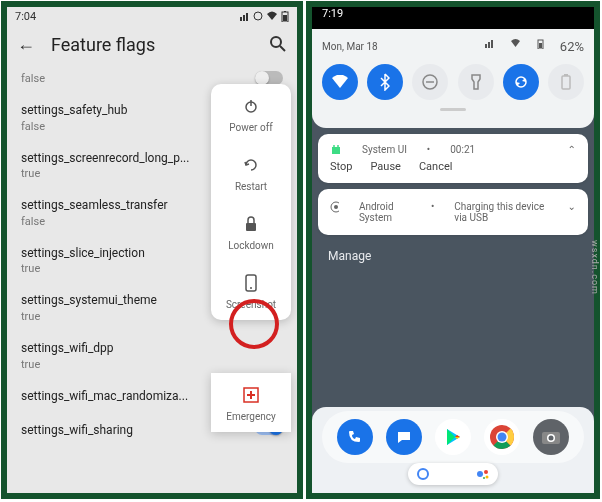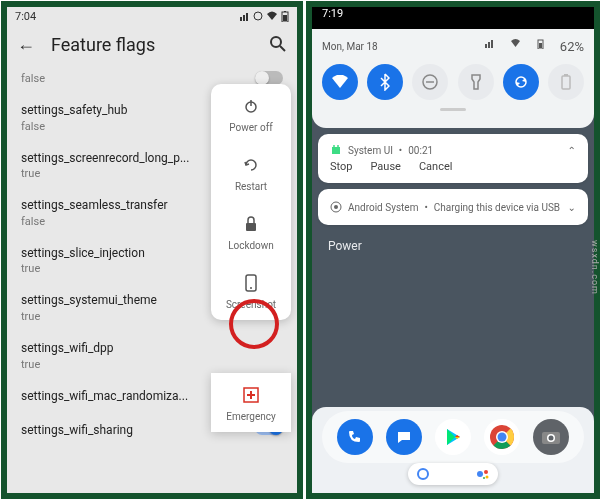--- a/index.html
+++ b/index.html
@@ -39,21 +39,21 @@
 .pr-status{height:22px;background:#000;color:#fff;font-size:11px;display:flex;align-items:flex-start;padding:0 10px;justify-content:space-between}
 .pr-shade{background:#f1f3f4;border-radius:0 0 14px 14px;padding:10px 10px 17px}
 .pr-date{font-size:10px;color:#555;display:flex;justify-content:space-between;align-items:center;margin-bottom:10px}
 .pr-date-icons{display:flex;gap:16px;font-size:13px}
 .pr-qs{display:flex;gap:8px;margin-bottom:8px;justify-content:space-between}
 .qs{width:36px;height:36px;border-radius:50%;display:flex;align-items:center;justify-content:center;color:#fff}
 .qs.on{background:#1a73e8}
 .qs.off{background:#e8eaed;color:#888}
 .pr-handle{width:26px;height:3px;background:#ccc;border-radius:2px;margin:2px auto 0}
 .pr-notif{background:#fff;border-radius:10px;margin:6px;padding:10px 12px;font-size:11px;color:#333;box-shadow:0 1px 3px rgba(0,0,0,.1)}
-.pr-notif-hdr{display:flex;align-items:center;gap:6px;font-size:10px;color:#666;margin-bottom:4px}
+.pr-notif-hdr{display:flex;gap:20px;font-size:10px;color:#666;margin-bottom:4px}
 .pr-notif-title{font-size:12px;font-weight:500;color:#222;margin-bottom:8px}
 .pr-notif-actions{display:flex;gap:18px;font-size:11px;color:#444}
 .pr-manage{color:#e8eaed;font-size:12px;padding:8px 16px}
 .pr-nav{position:absolute;bottom:0;left:0;right:0;height:86px;background:#eef1f4;border-radius:14px 14px 0 0}
 .pr-dock{position:absolute;bottom:30px;left:10px;right:10px;height:52px;background:rgba(255,255,255,.55);border-radius:26px;display:flex;align-items:center;justify-content:space-around;padding:0 8px}
 .dock-icon{width:36px;height:36px;border-radius:50%}
 .pr-pill{position:absolute;bottom:8px;left:50%;transform:translateX(-50%);width:90px;height:22px;background:#fff;border-radius:12px;display:flex;align-items:center;justify-content:space-between;padding:0 8px;box-shadow:0 1px 4px rgba(0,0,0,.2)}
 
 .watermark{position:absolute;right:2px;top:240px;font-size:9px;color:#aaa;writing-mode:vertical-rl;letter-spacing:1px}
 
@@ -278,21 +278,21 @@
               <circle cx="6" cy="6" r="5" fill="none" stroke="#666"></circle>
               <circle cx="6" cy="6" r="2" fill="#666"></circle>
             </svg>
       <span>Android System</span>
       <span>•</span>
       <span>Charging this device via USB</span>
       <span style="margin-left:auto">⌄</span>
     </div>
   </div>
 
-  <div class="pr-manage">Power</div>
+  <div class="pr-manage">Manage</div>
 
   <div class="pr-nav">
     <div class="pr-dock">
       <div class="dock-icon" style="background:#1a73e8;display:flex;align-items:center;justify-content:center">
               <svg width="18" height="18">
                 <path d="M4 3 Q3 3 3 4 Q3 14 13 14 Q14 14 14 13 L14 10 L10 9 L9 11 Q6 10 6 7 L8 6 L7 3 Z" fill="#fff"></path>
               </svg>
             </div>
       <div class="dock-icon" style="background:#1a73e8;display:flex;align-items:center;justify-content:center">
               <svg width="18" height="18">

